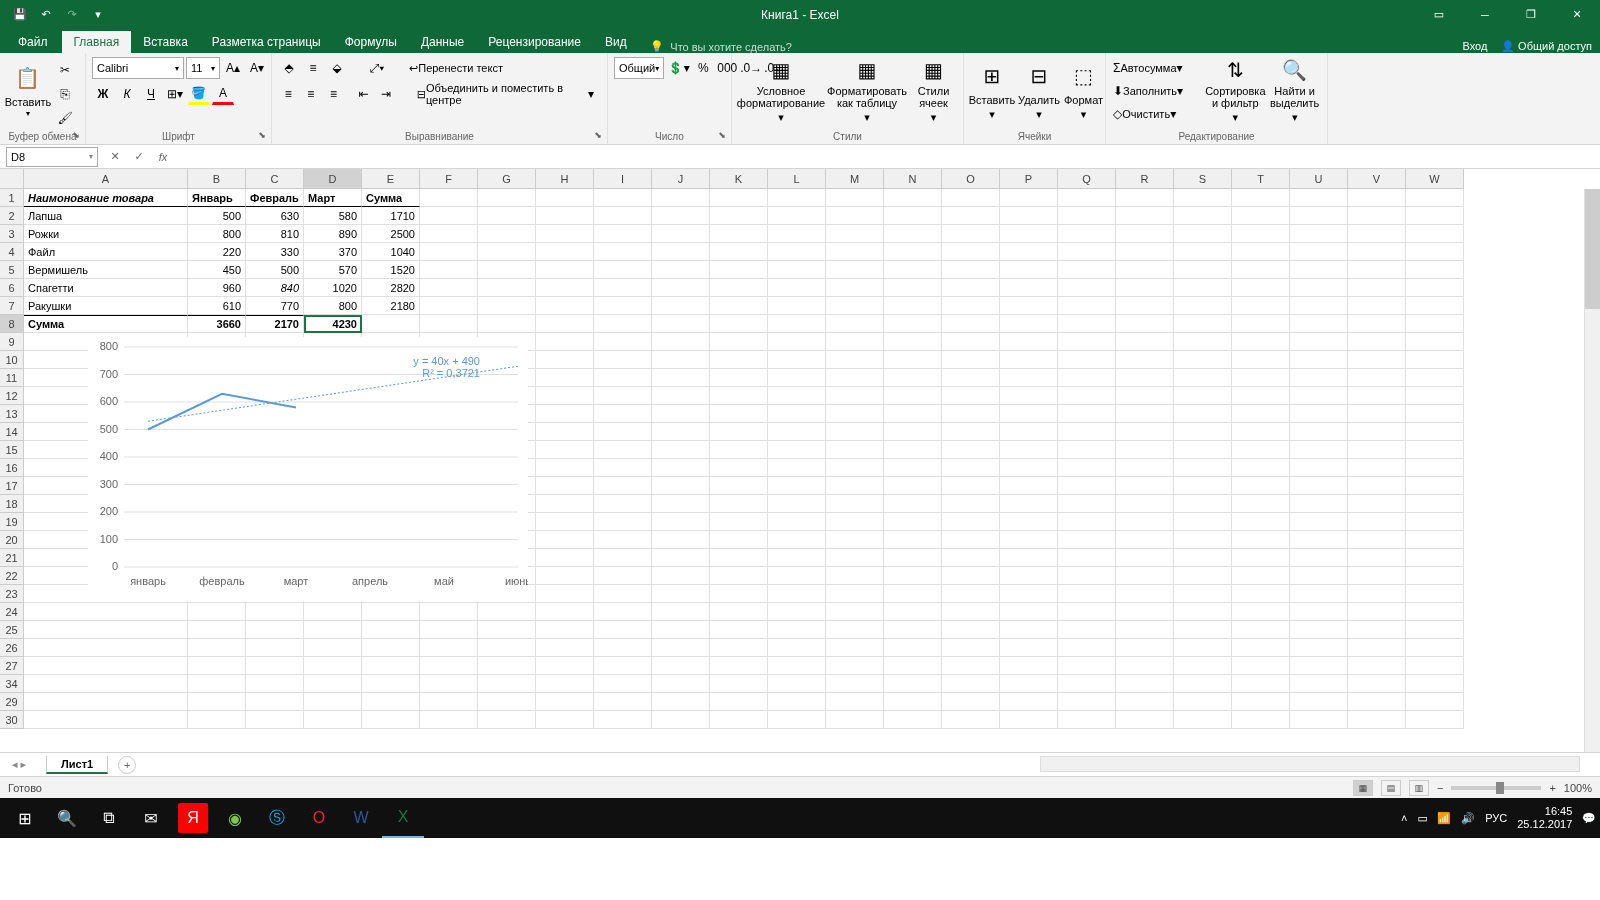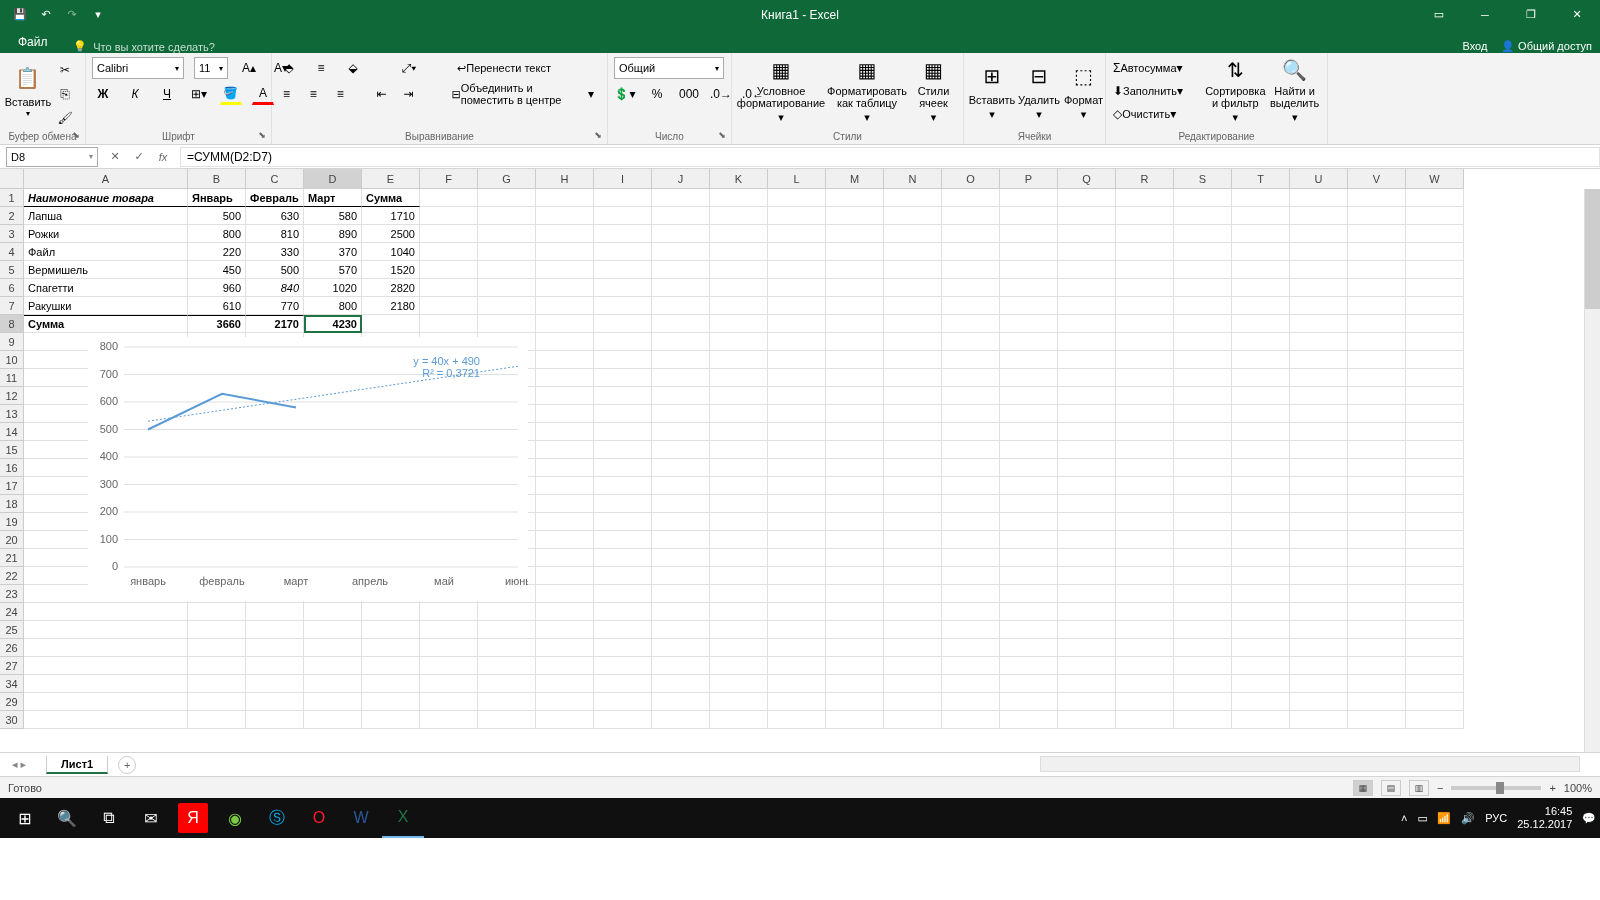--- a/index.html
+++ b/index.html
@@ -15,21 +15,21 @@
 .tab{padding:4px 12px;font-size:12px;cursor:pointer}
 .tab.active{background:#f3f3f3;color:#217346}
 .tell-me{color:#c7dfd2;margin-left:12px;display:flex;align-items:center;gap:6px}
 .ribbon-right{position:absolute;right:8px;display:flex;gap:14px;color:#fff;font-size:12px}
 .ribbon{height:92px;background:#f3f3f3;border-bottom:1px solid #d4d4d4;display:flex}
 .group{border-right:1px solid #e1e1e1;padding:2px 6px 0;display:flex;flex-direction:column;position:relative}
 .group-label{position:absolute;bottom:2px;left:0;right:0;text-align:center;font-size:10px;color:#666}
 .group-body{flex:1;display:flex;align-items:flex-start;gap:4px;padding-top:2px}
 .big-btn{display:flex;flex-direction:column;align-items:center;justify-content:center;width:44px;height:66px;text-align:center;font-size:11px;line-height:1.1;gap:2px}
 .big-btn .ico{width:32px;height:32px;display:flex;align-items:center;justify-content:center;font-size:20px}
-.mini-row{display:flex;gap:10px;align-items:center}
+.mini-row{display:flex;gap:2px;align-items:center}
 .mini-btn{width:22px;height:22px;display:flex;align-items:center;justify-content:center;border:1px solid transparent;font-size:12px}
 .combo{height:22px;border:1px solid #ababab;background:#fff;display:flex;align-items:center;padding:0 4px;font-size:11px}
 .dlg-launch{position:absolute;right:2px;bottom:2px;width:14px;height:14px;font-size:9px;color:#666;display:flex;align-items:center;justify-content:center}
 .formula-bar{height:24px;background:#fff;border-bottom:1px solid #d4d4d4;display:flex;align-items:center}
 .name-box{width:92px;height:20px;border:1px solid #ababab;margin-left:6px;display:flex;align-items:center;padding:0 4px;background:#fff;justify-content:space-between}
 .fx-btns{display:flex;gap:2px;margin:0 6px}
 .fx-btn{width:22px;height:20px;display:flex;align-items:center;justify-content:center;color:#666}
 .formula-input{flex:1;height:20px;border:1px solid #e1e1e1;padding:0 6px;display:flex;align-items:center;font-size:12px}
 .sheet-area{position:relative;height:583px;background:#fff;overflow:hidden}
 .corner{position:absolute;left:0;top:0;width:24px;height:20px;background:#f0f0f0;border-right:1px solid #ccc;border-bottom:1px solid #ccc}
@@ -80,20 +80,29 @@
   <div class="title-right">
     <div class="win-btn">▭</div>
     <div class="win-btn">─</div>
     <div class="win-btn">❐</div>
     <div class="win-btn">✕</div>
   </div>
 </div>
 
 <div class="ribbon-tabs" style="position:relative">
   <div class="file-tab">Файл</div>
+  <div id="tabs-host" style="display: flex;">
+      <div class="tab active">Главная</div>
+      <div class="tab">Вставка</div>
+      <div class="tab">Разметка страницы</div>
+      <div class="tab">Формулы</div>
+      <div class="tab">Данные</div>
+      <div class="tab">Рецензирование</div>
+      <div class="tab">Вид</div>
+    </div>
   <div class="tell-me">
     <span>💡</span>
     <span>Что вы хотите сделать?</span>
   </div>
   <div class="ribbon-right">
     <span>Вход</span>
     <span><span>👤</span> <span>Общий доступ</span></span>
   </div>
 </div>
 
@@ -162,21 +171,21 @@
         <div class="mini-btn">⇤</div>
         <div class="mini-btn">⇥</div>
         <div style="width:10px"></div>
         <div class="mini-btn" style="width:auto;padding:0 6px"><span>⊟</span> <span>Объединить и поместить в центре</span> ▾</div>
       </div>
     </div>
     <div class="group-label">Выравнивание</div>
     <div class="dlg-launch">⬊</div>
   </div>
   <div class="group" style="width:124px">
-    <div class="group-body" style="flex-direction:column;gap:4px">
+    <div class="group-body" style="flex-direction:row;gap:4px">
       <div class="combo" style="width:110px">
           <span>Общий</span>
           <span style="margin-left:auto;font-size:8px">▾</span>
         </div>
       <div class="mini-row">
         <div class="mini-btn">💲▾</div>
         <div class="mini-btn">%</div>
         <div class="mini-btn">000</div>
         <div class="mini-btn">.0→</div>
         <div class="mini-btn">.0←</div>
@@ -218,21 +227,20 @@
 <div class="formula-bar">
   <div class="name-box">
       <span>D8</span>
       <span style="font-size:8px;color:#888">▾</span>
     </div>
   <div class="fx-btns">
     <div class="fx-btn">✕</div>
     <div class="fx-btn">✓</div>
     <div class="fx-btn" style="font-style:italic">fx</div>
   </div>
-  <div class="formula-input">=СУММ(D2:D7)</div>
 </div>
 
 <div class="sheet-area">
   <div class="corner"></div>
   <div class="col-headers" id="col-headers">
       <div class="col-h" style="width: 164px;">A</div>
       <div class="col-h" style="width: 58px;">B</div>
       <div class="col-h" style="width: 58px;">C</div>
       <div class="col-h sel" style="width: 58px;">D</div>
       <div class="col-h" style="width: 58px;">E</div>

